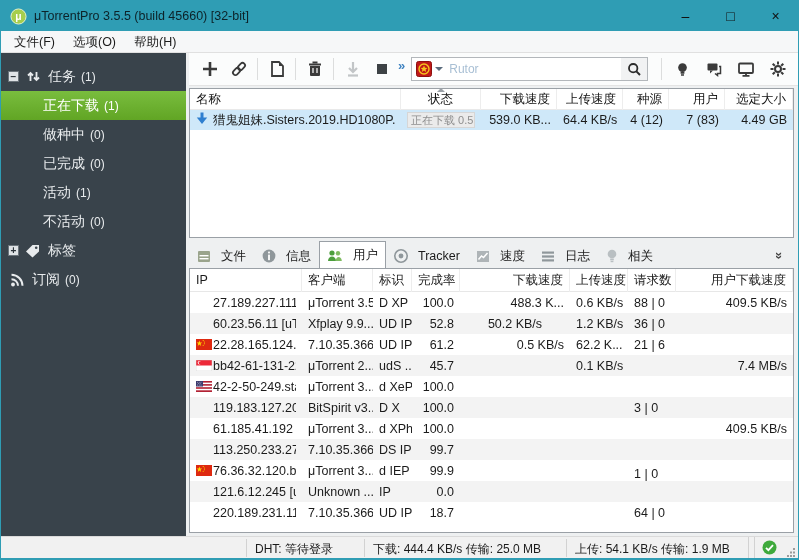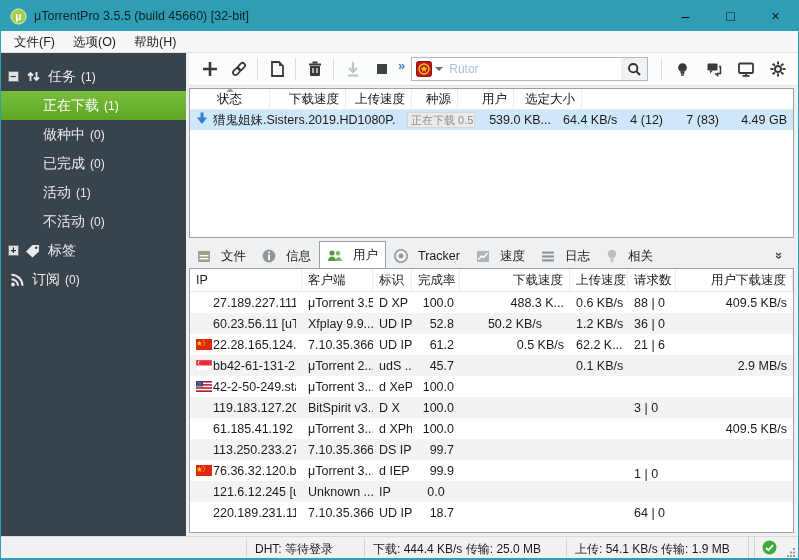--- a/index.html
+++ b/index.html
@@ -256,20 +256,21 @@
               <svg width="18" height="18" viewBox="0 0 18 18">
                 <circle cx="9" cy="9" r="3" fill="none" stroke="#3a3a3a" stroke-width="2"></circle>
                 <path d="M9 1.5v3M9 13.5v3M1.5 9h3M13.5 9h3M3.7 3.7l2.1 2.1M12.2 12.2l2.1 2.1M14.3 3.7l-2.1 2.1M5.8 12.2l-2.1 2.1" stroke="#3a3a3a" stroke-width="2"></path>
               </svg>
             </div>
         </div>
       </div>
 
       <div class="torrent-panel">
         <div class="thead" id="torrent-head">
+            <div class="hcell al" style="flex: 1 1 auto; min-width: 0px;">名称</div>
             <div class="hcell ac" style="width: 80px; flex: 0 0 auto;">状态<span class="sortmark"></span></div>
             <div class="hcell ar" style="width: 76px; flex: 0 0 auto;">下载速度</div>
             <div class="hcell ar" style="width: 66px; flex: 0 0 auto;">上传速度</div>
             <div class="hcell ar" style="width: 46px; flex: 0 0 auto;">种源</div>
             <div class="hcell ar" style="width: 56px; flex: 0 0 auto;">用户</div>
             <div class="hcell ar" style="width: 68px; flex: 0 0 auto;">选定大小</div>
           </div>
         <div id="torrent-rows">
             <div class="trow selected">
               <div class="cell al namecell" style="flex: 1 1 auto; min-width: 0px;">
@@ -444,21 +445,21 @@
                   </svg>
                 </span>
                 <span style="overflow: hidden; white-space: nowrap;">bb42-61-131-22...</span>
               </div>
               <div class="cell al" style="width: 71px; flex: 0 0 auto;">μTorrent 2....</div>
               <div class="cell al" style="width: 39px; flex: 0 0 auto;">udS ...</div>
               <div class="cell ar" style="width: 48px; flex: 0 0 auto;">45.7</div>
               <div class="cell ar" style="width: 110px; flex: 0 0 auto;"></div>
               <div class="cell ar" style="width: 58px; flex: 0 0 auto;">0.1 KB/s</div>
               <div class="cell al" style="width: 48px; flex: 0 0 auto;"></div>
-              <div class="cell ar" style="flex: 1 1 auto; min-width: 0px;">2.9 MB/s</div>
+              <div class="cell ar" style="flex: 1 1 auto; min-width: 0px;">7.4 MB/s</div>
             </div>
             <div class="prow">
               <div class="cell al ipcell" style="width: 112px; flex: 0 0 auto;">
                 <span class="flagbox">
                   <svg width="16" height="11" viewBox="0 0 16 11">
                     <rect width="16" height="11" fill="#fff"></rect>
                     <g fill="#b22234">
                       <rect y="0" width="16" height="1.6"></rect>
                       <rect y="3.1" width="16" height="1.6"></rect>
                       <rect y="6.2" width="16" height="1.6"></rect>
@@ -550,21 +551,21 @@
               <div class="cell al" style="width: 48px; flex: 0 0 auto;"></div>
               <div class="cell ar" style="flex: 1 1 auto; min-width: 0px;"></div>
             </div>
             <div class="prow alt">
               <div class="cell al ipcell" style="width: 112px; flex: 0 0 auto;">
                 <span class="flagbox"></span>
                 <span style="overflow: hidden; white-space: nowrap;">121.6.12.245 [uTP]</span>
               </div>
               <div class="cell al" style="width: 71px; flex: 0 0 auto;">Unknown ...</div>
               <div class="cell al" style="width: 39px; flex: 0 0 auto;">IP</div>
-              <div class="cell ar" style="width: 48px; flex: 0 0 auto; text-align: center;">0.0</div>
+              <div class="cell ar" style="width: 48px; flex: 0 0 auto;">0.0</div>
               <div class="cell ar" style="width: 110px; flex: 0 0 auto;"></div>
               <div class="cell ar" style="width: 58px; flex: 0 0 auto;"></div>
               <div class="cell al" style="width: 48px; flex: 0 0 auto;"></div>
               <div class="cell ar" style="flex: 1 1 auto; min-width: 0px;"></div>
             </div>
             <div class="prow">
               <div class="cell al ipcell" style="width: 112px; flex: 0 0 auto;">
                 <span class="flagbox"></span>
                 <span style="overflow: hidden; white-space: nowrap;">220.189.231.118 ...</span>
               </div>

